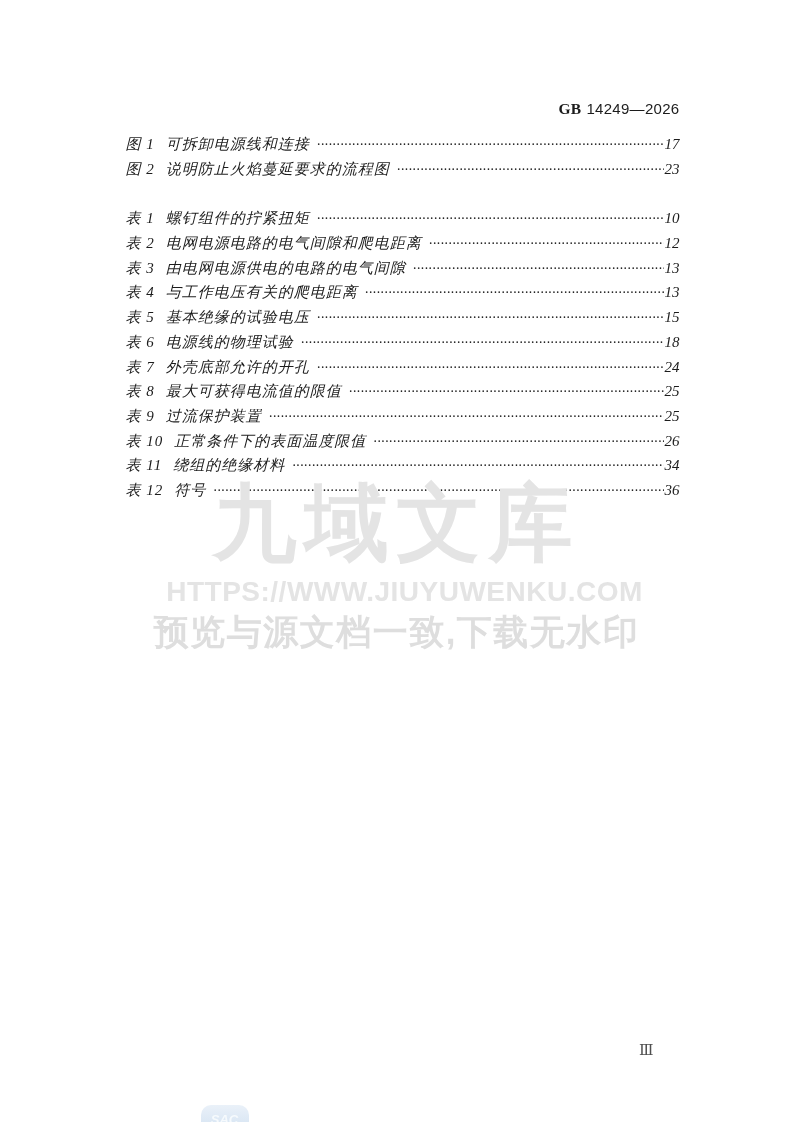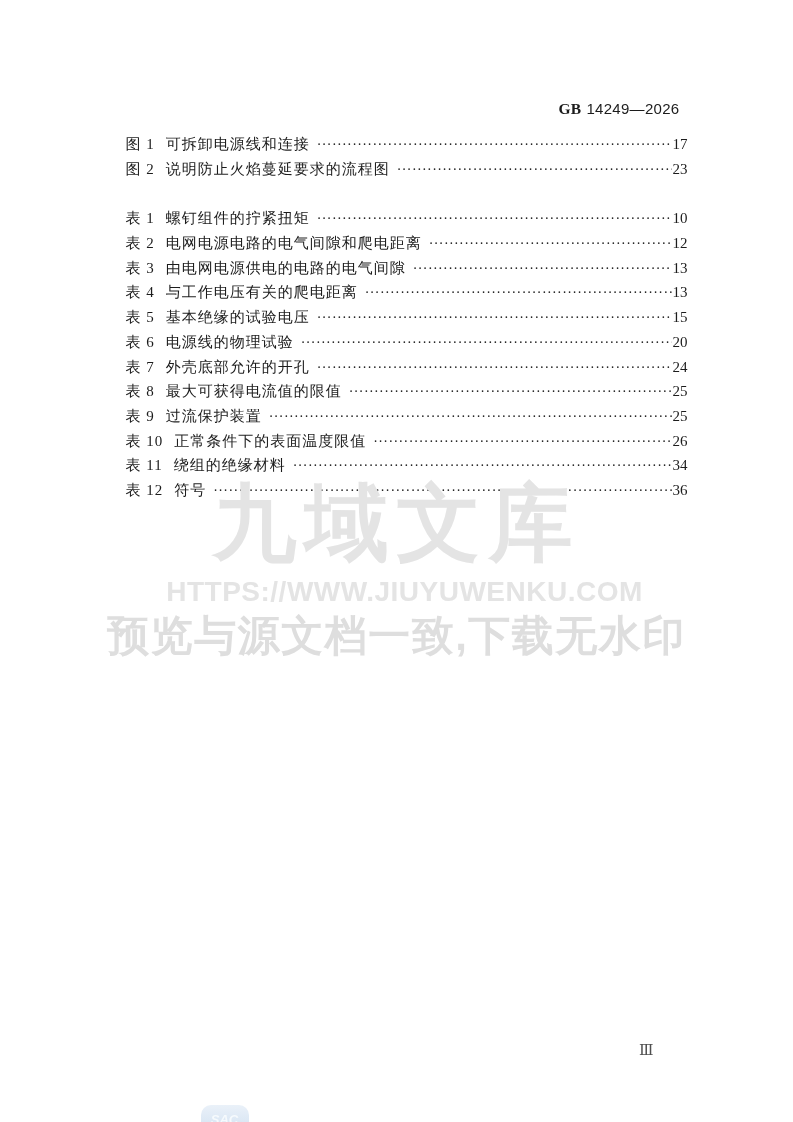--- a/index.html
+++ b/index.html
@@ -23,22 +23,23 @@
     letter-spacing: 0.3px;
     white-space: nowrap;
   }
   .doc-prefix { font-weight: 700; margin-right: 5px; }
   .doc-code { font-family: "Liberation Sans", "DejaVu Sans", sans-serif; font-size: 15px; }
 
   
   .toc {
     position: absolute;
     left: 95px;
-    right: 75px;
+    right: 83px;
     top: 128px;
+    font-style: italic;
   }
   .toc-list { margin: 0; padding: 0; list-style: none; }
   .toc-list.figures { margin-bottom: 25px; }
   .toc-row {
     display: flex;
     align-items: baseline;
     height: 24.7px;
     font-size: 15px;
     white-space: nowrap;
   }
@@ -75,21 +76,21 @@
   .wm-url {
     margin-top: 12px;
     font-size: 28px;
     line-height: 1.1;
     color: #e4e4e4;
     letter-spacing: 0.5px;
     padding-left: 16px;
   }
   .wm-tagline {
     margin-top: 4px;
-    font-size: 42px;
+    font-size: 35px;
     line-height: 1.15;
     color: #dedede;
     letter-spacing: 1.5px;
   }
 
   
   .page-number {
     position: absolute;
     top: 1034px;
     right: 108px;
@@ -168,21 +169,21 @@
         <li class="toc-row">
     <span class="toc-label">表 5</span>
     <span class="toc-title">基本绝缘的试验电压</span>
     <span class="leader">············································································································································································································································································································</span>
     <span class="toc-page">15</span>
   </li>
         <li class="toc-row">
     <span class="toc-label">表 6</span>
     <span class="toc-title">电源线的物理试验</span>
     <span class="leader">············································································································································································································································································································</span>
-    <span class="toc-page">20</span>
+    <span class="toc-page">18</span>
   </li>
         <li class="toc-row">
     <span class="toc-label">表 7</span>
     <span class="toc-title">外壳底部允许的开孔</span>
     <span class="leader">············································································································································································································································································································</span>
     <span class="toc-page">24</span>
   </li>
         <li class="toc-row">
     <span class="toc-label">表 8</span>
     <span class="toc-title">最大可获得电流值的限值</span>

